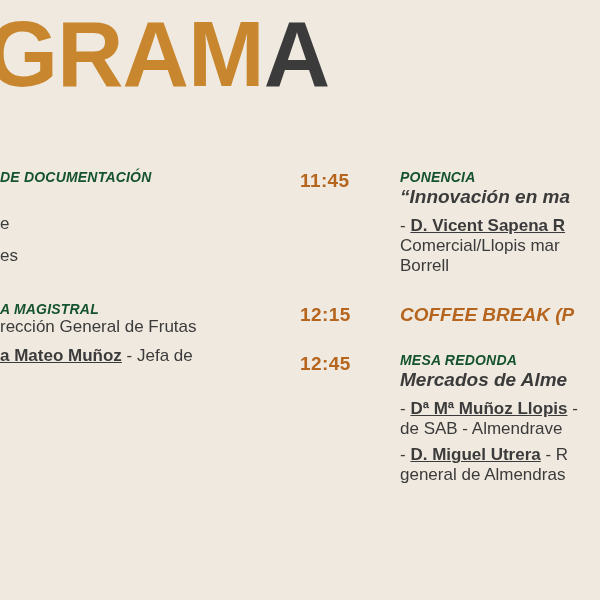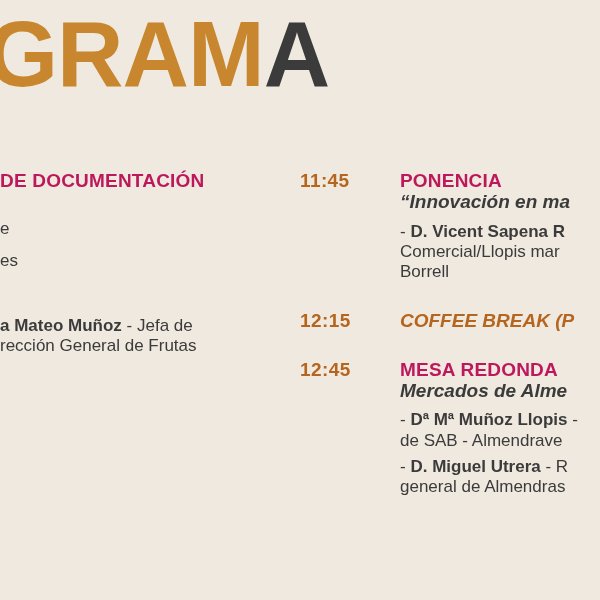--- a/index.html
+++ b/index.html
@@ -66,45 +66,47 @@
     font-weight: bold;
     color: #b5651d;
     letter-spacing: 0.4px;
   }
 
   .body {
     margin-left: 100px;
   }
 
   .heading {
-    font-size: 19px;
-    font-weight: bold;
-    color: #be185d;
+    font-size: 14px;
+    font-weight: bold;
+    color: #14532d;
     letter-spacing: 0.2px;
     line-height: 1.12;
+    font-style: italic;
   }
   .subheading {
     font-size: 19px;
     font-weight: bold;
     font-style: italic;
     color: #3b3b3b;
     line-height: 1.12;
   }
   .heading.accent, .subheading.accent {
     color: #b5651d;
   }
 
   .person {
     font-size: 17px;
     color: #3b3b3b;
     line-height: 1.18;
     margin-top: 9px;
   }
   .person .strong {
     font-weight: bold;
+    text-decoration: underline;
   }
   .person .light {
     font-weight: normal;
   }
 
   .spacer-lg { height: 22px; }
   .spacer-md { height: 14px; }
 </style>
 </head>
 <body>
@@ -136,25 +138,26 @@
           <span class="light">es</span>
         </div>
       </div>
     </div>
 
     <div class="spacer-lg"></div>
 
     <div class="entry">
       <div class="time"></div>
       <div class="body">
+        <div class="heading">A MAGISTRAL</div>
+        <div class="person" style="margin-top:0">
+          <span class="light">rección General de Frutas</span>
+        </div>
         <div class="person">
           <span class="strong">a Mateo Muñoz</span><span class="light"> - Jefa de</span>
-        </div>
-        <div class="person" style="margin-top:0">
-          <span class="light">rección General de Frutas</span>
         </div>
       </div>
     </div>
 
   </div>
 
   <div class="col-right">
 
     <div class="entry">
       <div class="time">11:45</div>

